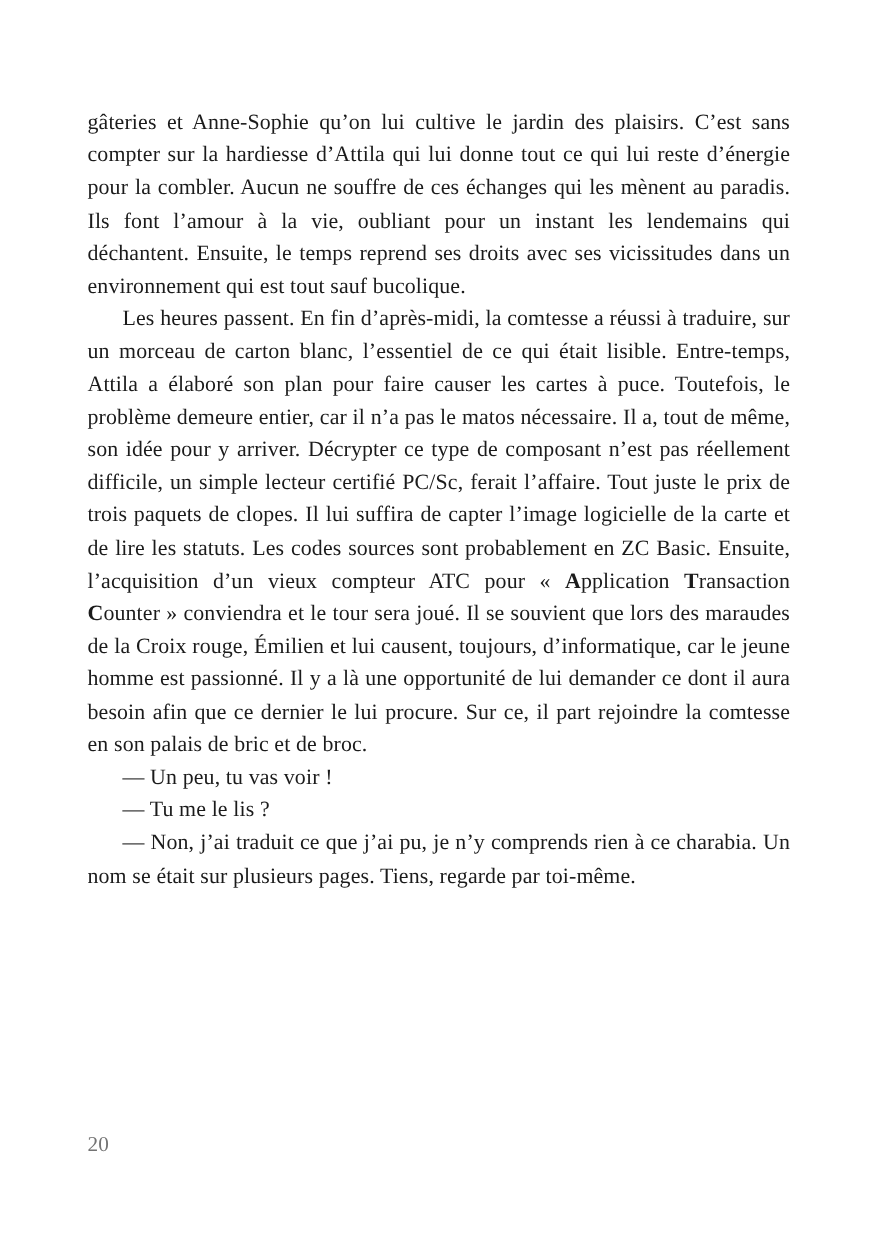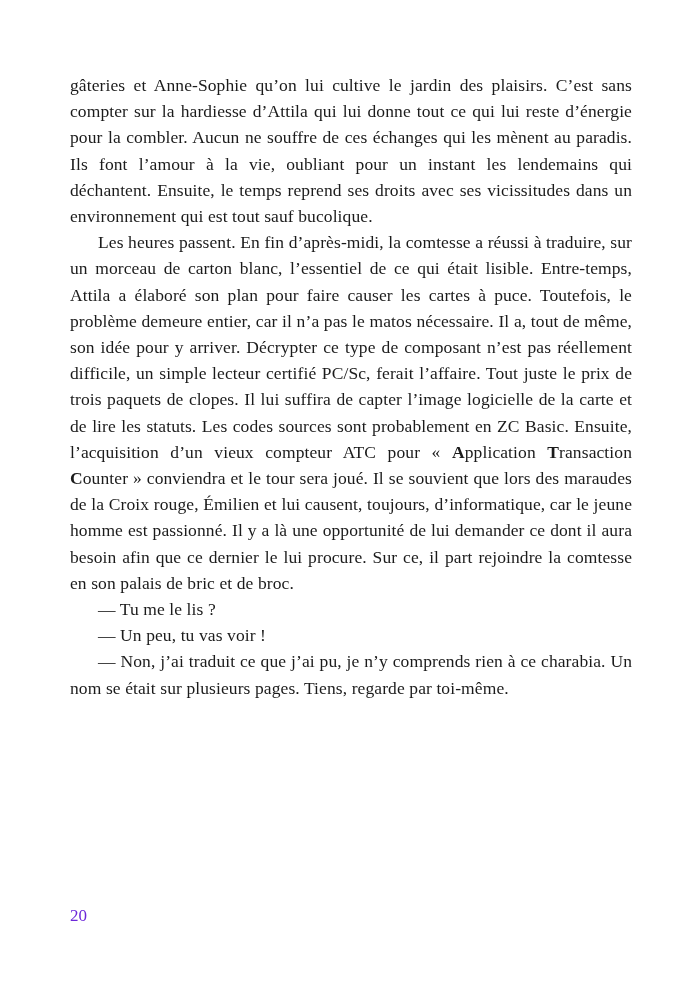--- a/index.html
+++ b/index.html
@@ -11,49 +11,49 @@
     position: relative;
     width: 700px;
     height: 992px;
     background: #ffffff;
     overflow: hidden;
     font-family: "Liberation Serif", "DejaVu Serif", serif;
     color: #1b1b1b;
   }
   .text-block {
     position: absolute;
-    top: 72px;
+    top: 84px;
     left: 70px;
     width: 562px;
     font-size: 17.5px;
     line-height: 26.2px;
     text-align: justify;
     letter-spacing: 0.1px;
   }
   .text-block p {
     margin: 0;
     padding: 0;
   }
   .text-block p.indent {
     text-indent: 28px;
   }
   .page-number {
     position: absolute;
     left: 70px;
     top: 906px;
     font-size: 17px;
-    color: #6d28d9;
+    color: #737373;
   }
   b { font-weight: bold; }
 </style>
 </head>
 <body>
 
 <div class="book-page">
   <div class="text-block">
       <p><span>gâteries et Anne-Sophie qu’on lui cultive le jardin des plaisirs. C’est sans compter sur la hardiesse d’Attila qui lui donne tout ce qui lui reste d’énergie pour la combler. Aucun ne souffre de ces échanges qui les mènent au paradis. Ils font l’amour à la vie, oubliant pour un instant les lendemains qui déchantent. Ensuite, le temps reprend ses droits avec ses vicissitudes dans un environnement qui est tout sauf bucolique.</span></p>
       <p class="indent"><span>Les heures passent. En fin d’après-midi, la comtesse a réussi à traduire, sur un morceau de carton blanc, l’essentiel de ce qui était lisible. Entre-temps, Attila a élaboré son plan pour faire causer les cartes à puce. Toutefois, le problème demeure entier, car il n’a pas le matos nécessaire. Il a, tout de même, son idée pour y arriver. Décrypter ce type de composant n’est pas réellement difficile, un simple lecteur certifié PC/Sc, ferait l’affaire. Tout juste le prix de trois paquets de clopes. Il lui suffira de capter l’image logicielle de la carte et de lire les statuts. Les codes sources sont probablement en ZC Basic. Ensuite, l’acquisition d’un vieux compteur ATC pour «&nbsp;</span><b>A</b><span>pplication </span><b>T</b><span>ransaction </span><b>C</b><span>ounter&nbsp;» conviendra et le tour sera joué. Il se souvient que lors des maraudes de la Croix rouge, Émilien et lui causent, toujours, d’informatique, car le jeune homme est passionné. Il y a là une opportunité de lui demander ce dont il aura besoin afin que ce dernier le lui procure. Sur ce, il part rejoindre la comtesse en son palais de bric et de broc.</span></p>
+      <p class="indent"><span>— Un peu, tu vas voir&nbsp;!</span></p>
       <p class="indent"><span>— Tu me le lis&nbsp;?</span></p>
-      <p class="indent"><span>— Un peu, tu vas voir&nbsp;!</span></p>
       <p class="indent"><span>— Non, j’ai traduit ce que j’ai pu, je n’y comprends rien à ce charabia. Un nom se était sur plusieurs pages. Tiens, regarde par toi-même.</span></p>
     </div>
   <div class="page-number">20</div>
 </div>
 
 </body></html>

